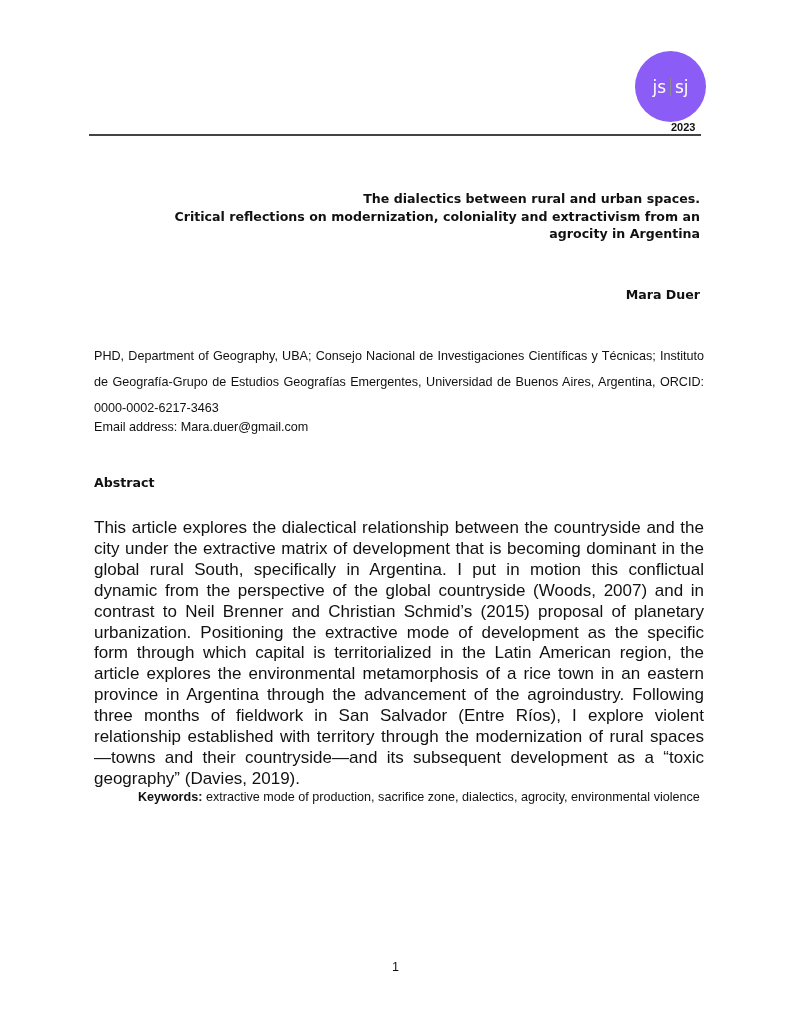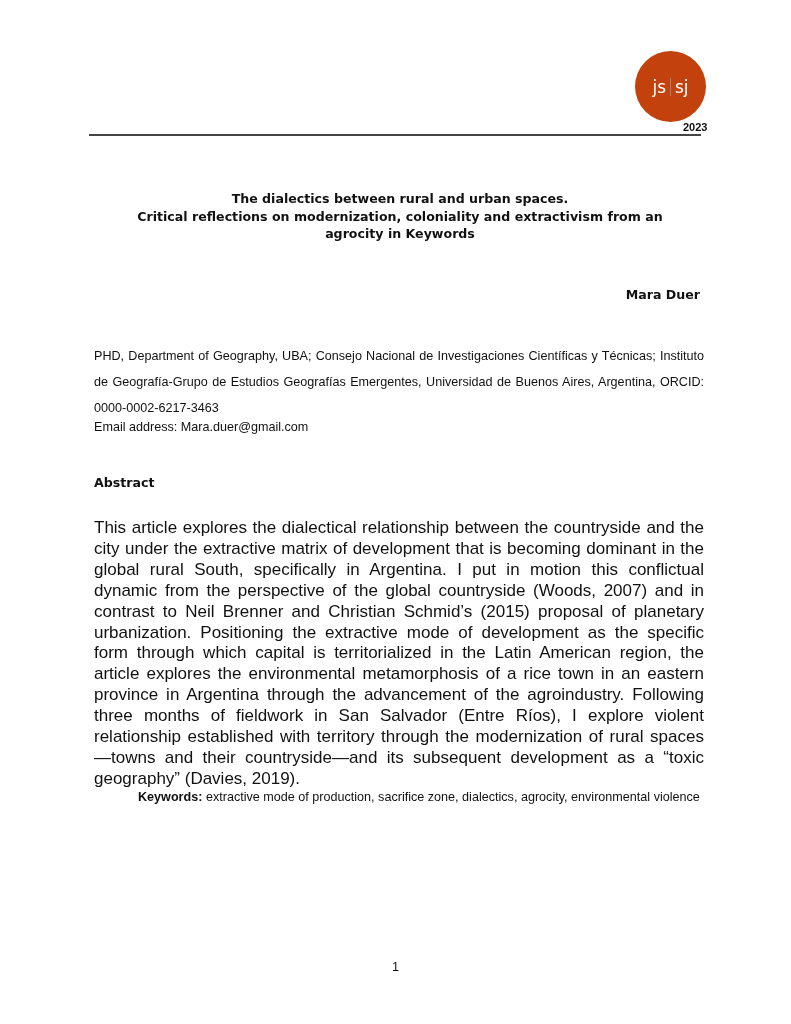--- a/index.html
+++ b/index.html
@@ -15,21 +15,21 @@
       font-family: "DejaVu Sans", sans-serif;
       color: #111111;
     }
     .logo {
       position: absolute;
       left: 635px;
       top: 51px;
       width: 71px;
       height: 71px;
       border-radius: 50%;
-      background: #c2410c;
+      background: #8b5cf6;
       display: flex;
       align-items: center;
       justify-content: center;
       color: #ffffff;
       font-family: "DejaVu Sans", sans-serif;
       font-size: 17px;
       letter-spacing: 0px;
     }
     .logo .sep {
       display: inline-block;
@@ -40,36 +40,35 @@
       vertical-align: middle;
     }
     .year {
       position: absolute;
       left: 671px;
       top: 121px;
       font-size: 11px;
       font-weight: bold;
       color: #111;
       font-family: "Liberation Sans", sans-serif;
-      margin-left: 12px;
     }
     .rule {
       position: absolute;
       left: 89px;
       top: 134px;
       width: 612px;
       height: 2px;
       background: #444444;
     }
     .title {
       position: absolute;
       left: 100px;
       top: 190px;
       width: 600px;
-      text-align: center;
+      text-align: right;
       font-weight: bold;
       font-size: 12.6px;
       line-height: 17.5px;
       font-family: "DejaVu Sans", sans-serif;
     }
     .author {
       position: absolute;
       left: 100px;
       top: 287px;
       width: 600px;
@@ -146,21 +145,21 @@
   <span class="sep"></span>
   <span>sj</span>
 </div>
 
 <div class="year">2023</div>
 <div class="rule"></div>
 
 <div class="title">
   <div>The dialectics between rural and urban spaces.</div>
   <div>Critical reflections on modernization, coloniality and extractivism from an</div>
-  <div>agrocity in Keywords</div>
+  <div>agrocity in Argentina</div>
 </div>
 
 <div class="author">Mara Duer</div>
 
 <div class="affil">PHD, Department of Geography, UBA; Consejo Nacional de Investigaciones Científicas y Técnicas; Instituto de Geografía-Grupo de Estudios Geografías Emergentes, Universidad de Buenos Aires, Argentina, ORCID: 0000-0002-6217-3463</div>
 
 <div class="email">Email address: Mara.duer@gmail.com</div>
 
 <div class="abstract-heading">Abstract</div>
 

